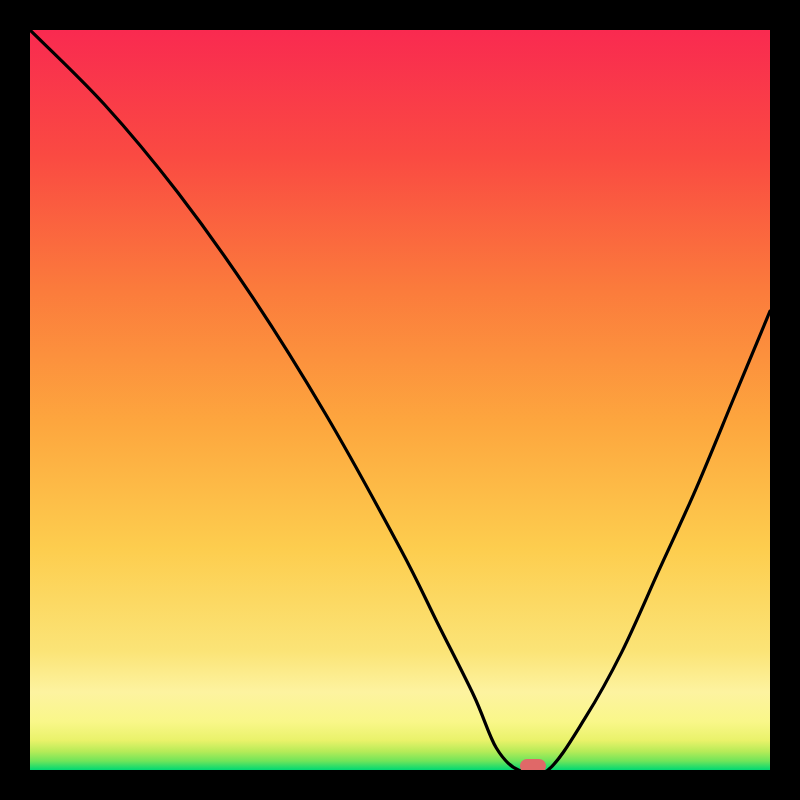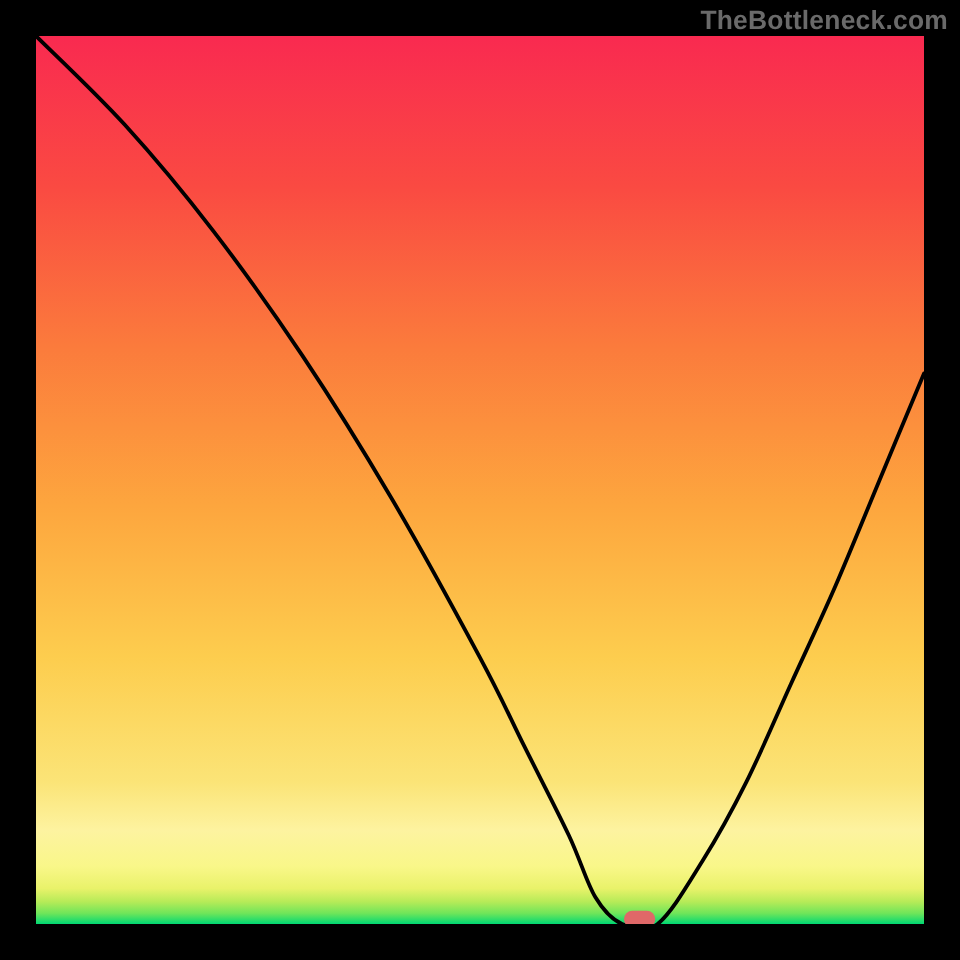--- a/index.html
+++ b/index.html
@@ -58,21 +58,20 @@
     border-radius: 7px;
     transform: translate(-50%, -50%);
     z-index: 10;
   }
 </style>
 </head>
 <body>
 
 <div class="frame">
 
-  <div class="watermark">TheBottleneck.com</div>
 
   <div class="plot">
 
     <svg class="gradient" viewBox="0 0 740 740" preserveAspectRatio="none">
       <defs>
         <linearGradient id="bgGrad" x1="0" y1="1" x2="0" y2="0">
             <stop offset="0.00%" stop-color="#00d873"></stop>
             <stop offset="1.20%" stop-color="#6fe55a"></stop>
             <stop offset="2.50%" stop-color="#b6eb58"></stop>
             <stop offset="4.00%" stop-color="#e9f26a"></stop>

